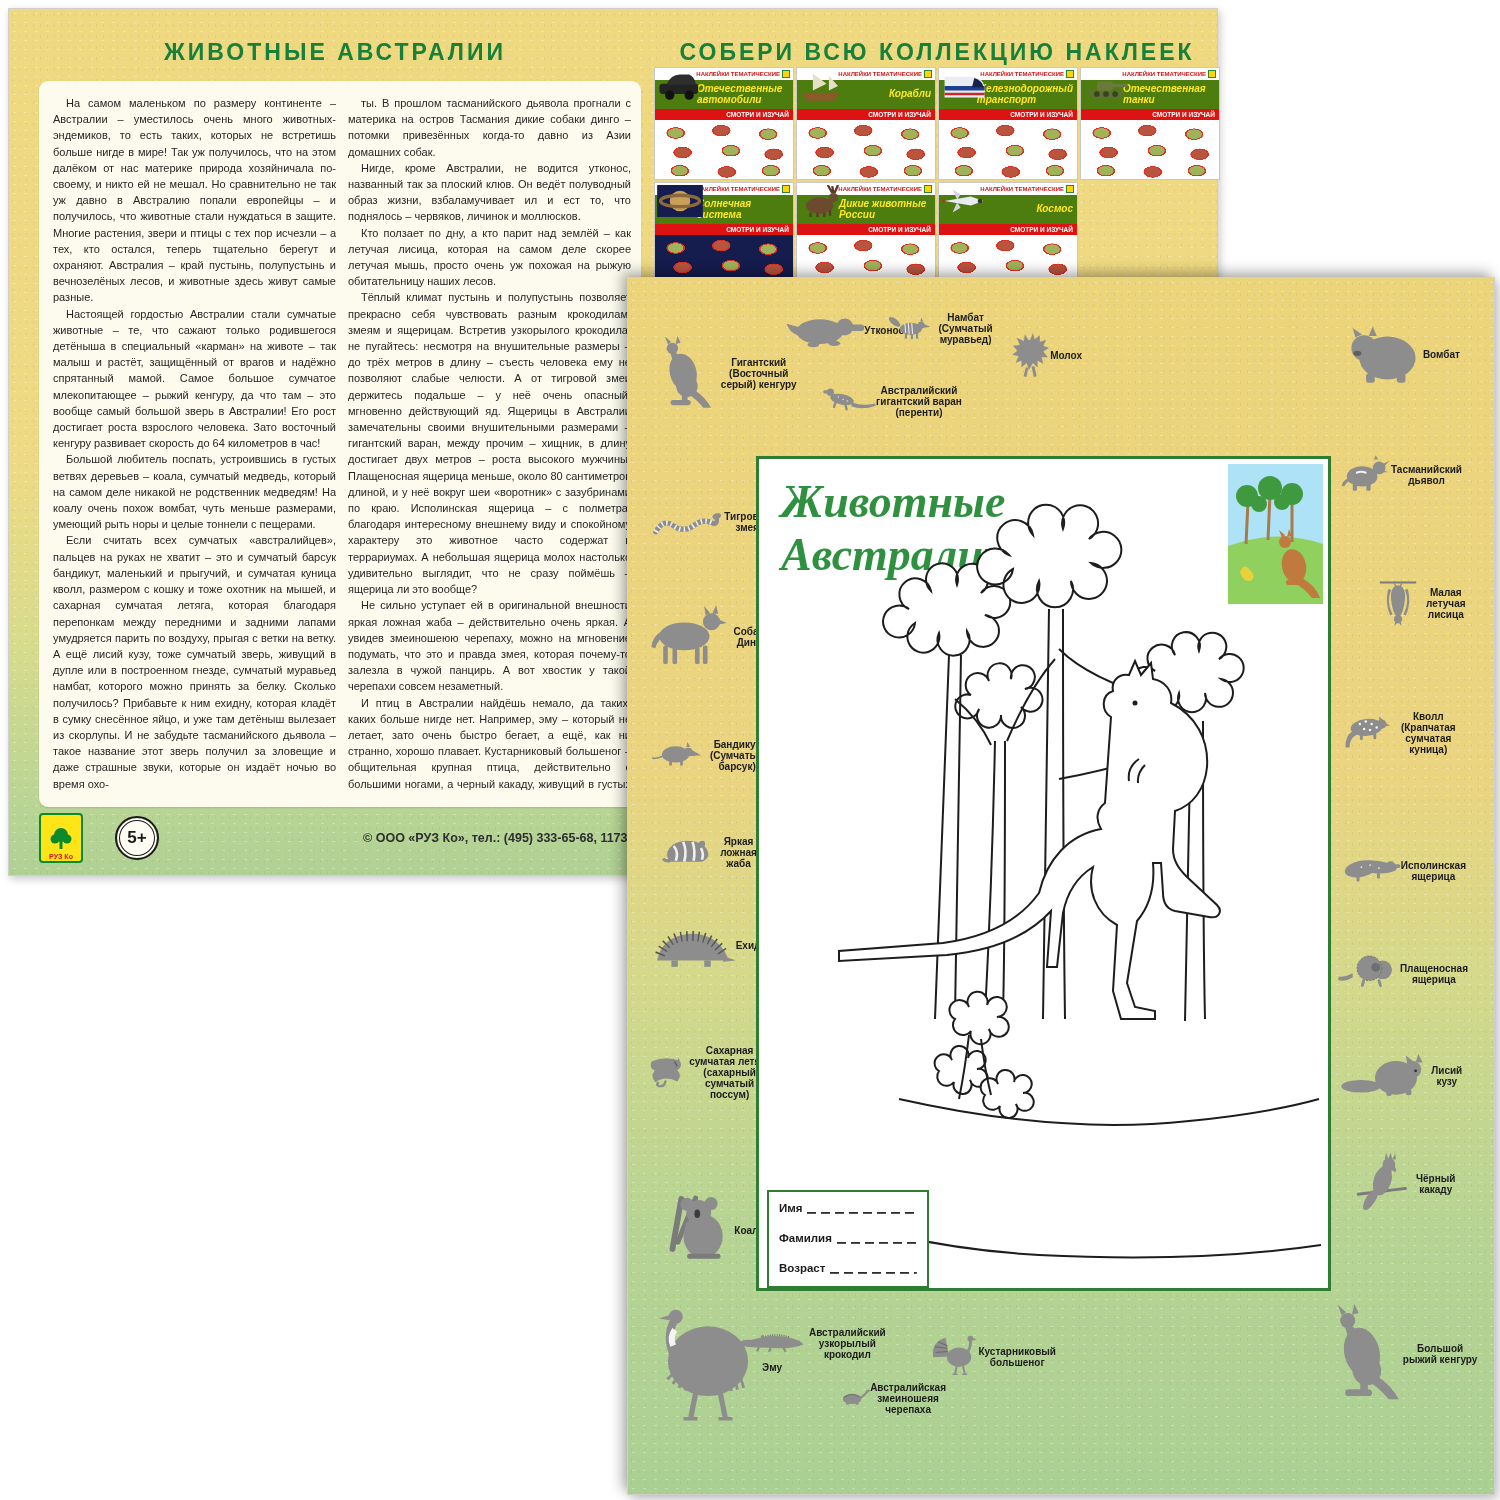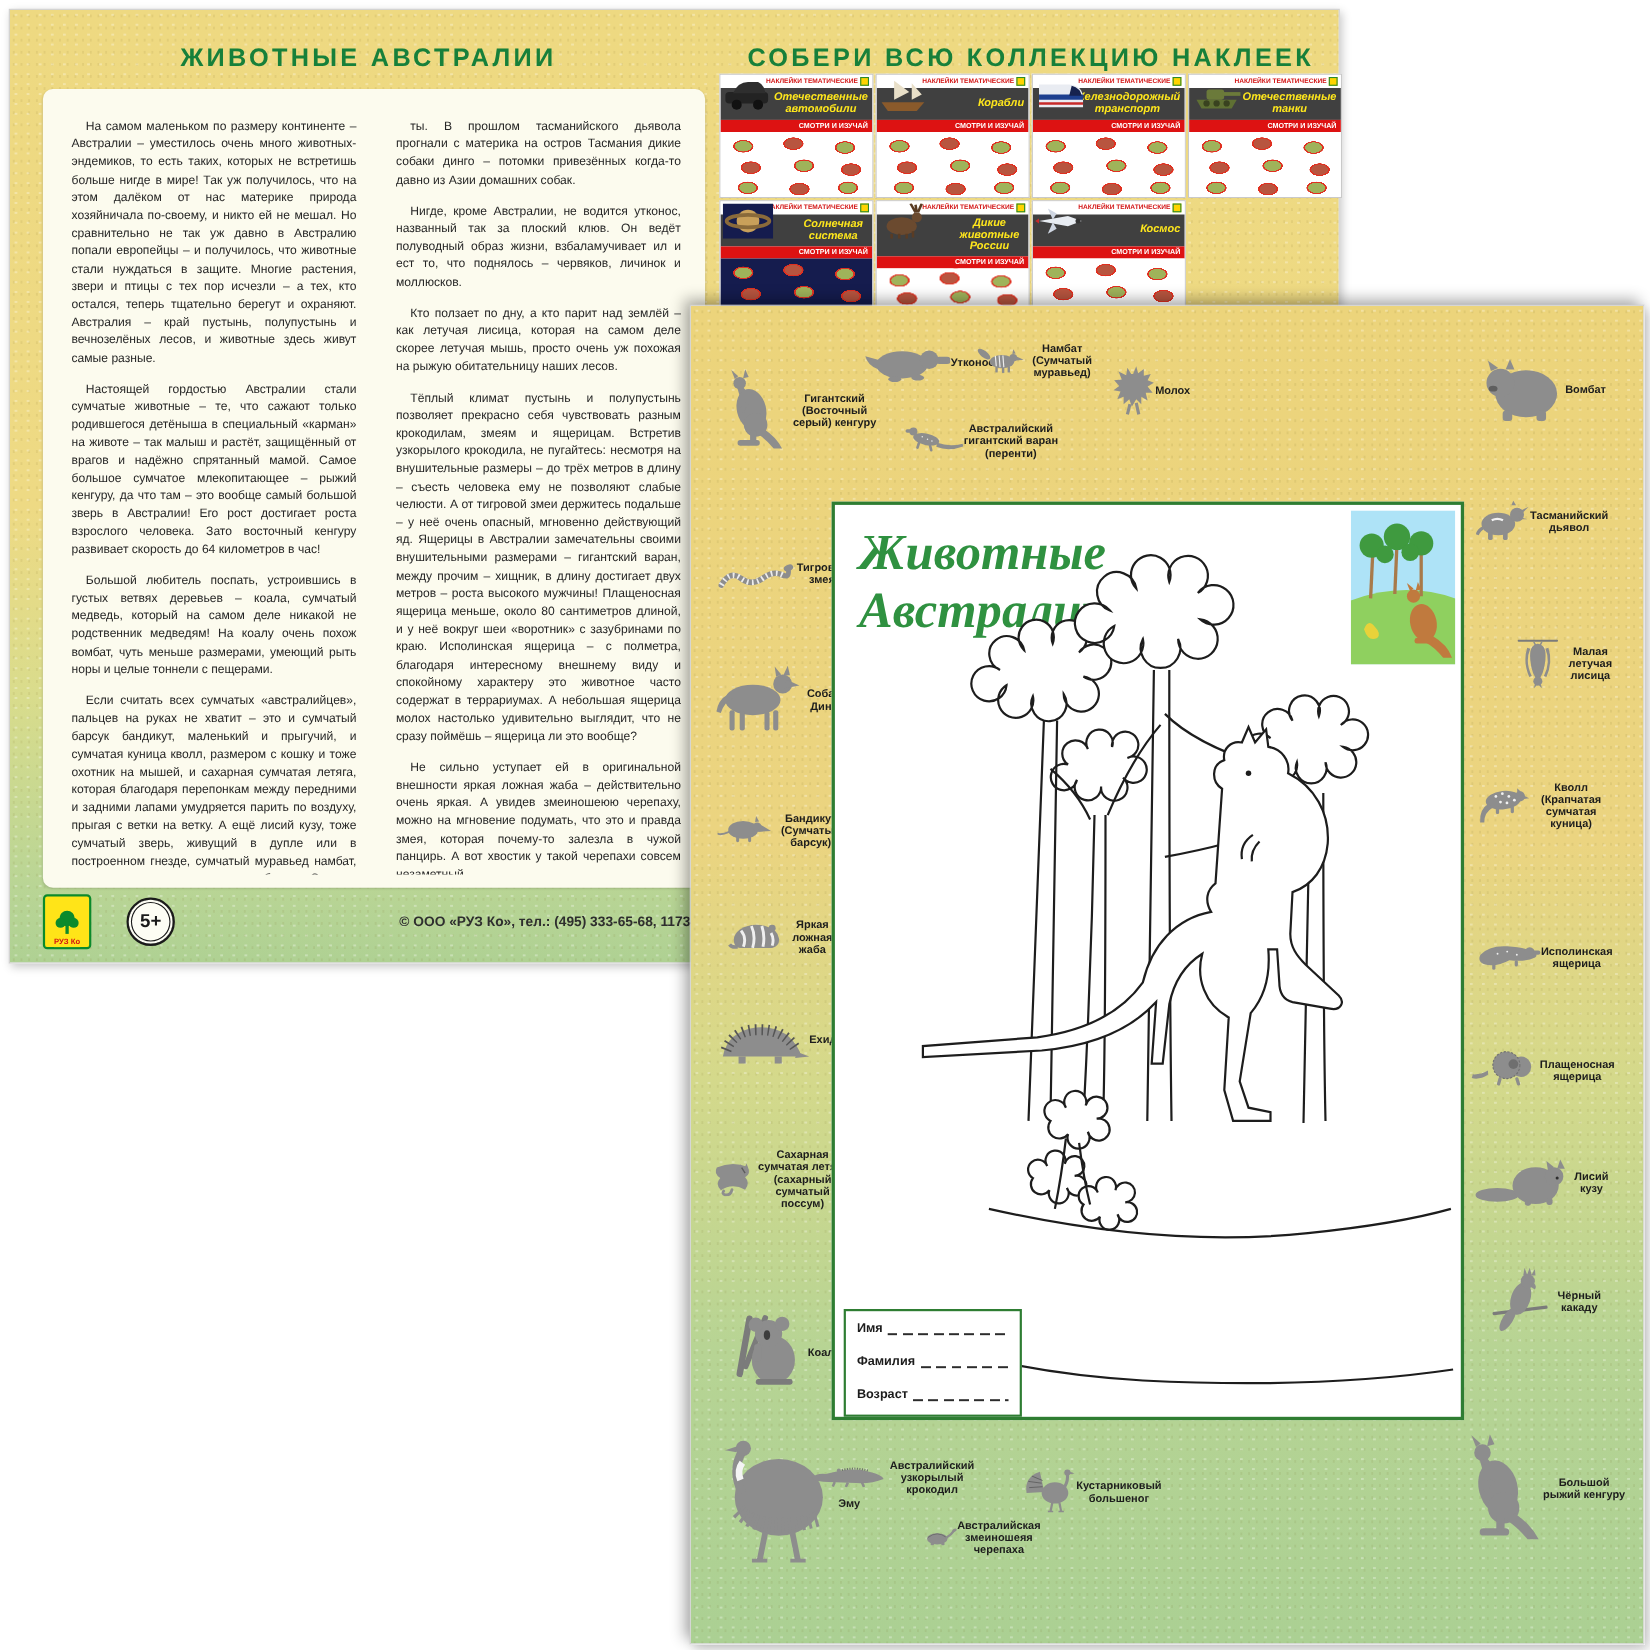--- a/index.html
+++ b/index.html
@@ -16,31 +16,31 @@
     box-shadow:2px 3px 8px rgba(0,0,0,.22);}
   .hdr{position:absolute;top:30px;font-weight:bold;font-size:23px;letter-spacing:3px;
        color:#17803a;text-align:center;}
   .hdr-left{left:28px;width:596px;}
   .hdr-right{left:645px;width:566px;}
   .article{position:absolute;left:30px;top:72px;width:578px;height:700px;background:#fcfbee;
            border-radius:9px;padding:14px 10px 12px 14px;display:flex;gap:12px;
            box-shadow:0 1px 2px rgba(0,0,0,.12);}
   .article .col{width:50%;font-size:11px;line-height:16.2px;text-align:justify;color:#262626;
                 overflow:hidden;}
-  .article p{margin:12px;text-indent:13px;}
+  .article p{margin:0;text-indent:13px;}
   
   .stickers{position:absolute;left:645px;top:58px;width:566px;height:228px;display:grid;
             grid-template-columns:repeat(4,1fr);grid-template-rows:1fr 1fr;gap:2px;}
   .poster{position:relative;background:#fff;border:1px solid #c9c9c9;display:flex;
           flex-direction:column;overflow:hidden;}
   .pmini{height:12px;display:flex;justify-content:flex-end;align-items:center;gap:2px;
          font-size:6px;font-weight:bold;color:#d31414;padding:0 3px;background:#fff;}
   .pmini .flag{width:6px;height:6px;background:#ffd400;border:1px solid #2a8a2a;}
-  .ptitle{background:#404040;color:#ffe71c;font-style:italic;font-weight:bold;font-size:10px;
-          line-height:10.5px;text-align:center;padding:3px 4px 3px 71px;min-height:23px;
+  .ptitle{background:#4d7c0f;color:#ffe71c;font-style:italic;font-weight:bold;font-size:10px;
+          line-height:10.5px;text-align:left;padding:3px 4px 3px 42px;min-height:23px;
           display:flex;align-items:center;justify-content:flex-end;}
   .pred{background:#dd1212;color:#fff;font-size:6.5px;font-weight:bold;text-align:right;
         padding:2px 4px;}
   .pbody{flex:1;--b1:#9fb35a;--b2:#b8553f;background-color:var(--pbg,#fff);
     background-image:
       radial-gradient(ellipse 13px 8px at 15% 22%, var(--b1) 58%, #e03020 60% 70%, transparent 72%),
       radial-gradient(ellipse 13px 8px at 48% 18%, var(--b2) 58%, #e03020 60% 70%, transparent 72%),
       radial-gradient(ellipse 13px 8px at 82% 24%, var(--b1) 58%, #e03020 60% 70%, transparent 72%),
       radial-gradient(ellipse 13px 8px at 20% 55%, var(--b2) 58%, #e03020 60% 70%, transparent 72%),
       radial-gradient(ellipse 13px 8px at 55% 52%, var(--b1) 58%, #e03020 60% 70%, transparent 72%),
@@ -407,21 +407,21 @@
             <rect x="12" y="10" width="14" height="8" rx="2" fill="#6b7a3a"></rect>
             <rect x="25" y="12" width="14" height="3" fill="#6b7a3a"></rect>
             <circle cx="12" cy="21" r="2.5" fill="#39421f"></circle>
             <circle cx="20" cy="21" r="2.5" fill="#39421f"></circle>
             <circle cx="28" cy="21" r="2.5" fill="#39421f"></circle>
           </svg>
         <div class="pmini">
             <span>НАКЛЕЙКИ ТЕМАТИЧЕСКИЕ</span>
             <span class="flag"></span>
           </div>
-        <div class="ptitle">Отечественные танки</div>
+        <div class="ptitle">Отечественная танки</div>
         <div class="pred">СМОТРИ И ИЗУЧАЙ</div>
         <div class="pbody"></div>
       </div>
 
       <div class="poster" style="--pbg:#151c4e;--b1:#c9a05a;--b2:#b86a3a;">
         <svg class="phero" viewBox="0 0 40 28">
             <rect x="0" y="0" width="40" height="28" fill="#151c4e"></rect>
             <circle cx="20" cy="14" r="9" fill="#c9a05a"></circle>
             <ellipse cx="20" cy="14" rx="17" ry="5" fill="none" stroke="#8a6a3a" stroke-width="3"></ellipse>
           </svg>

